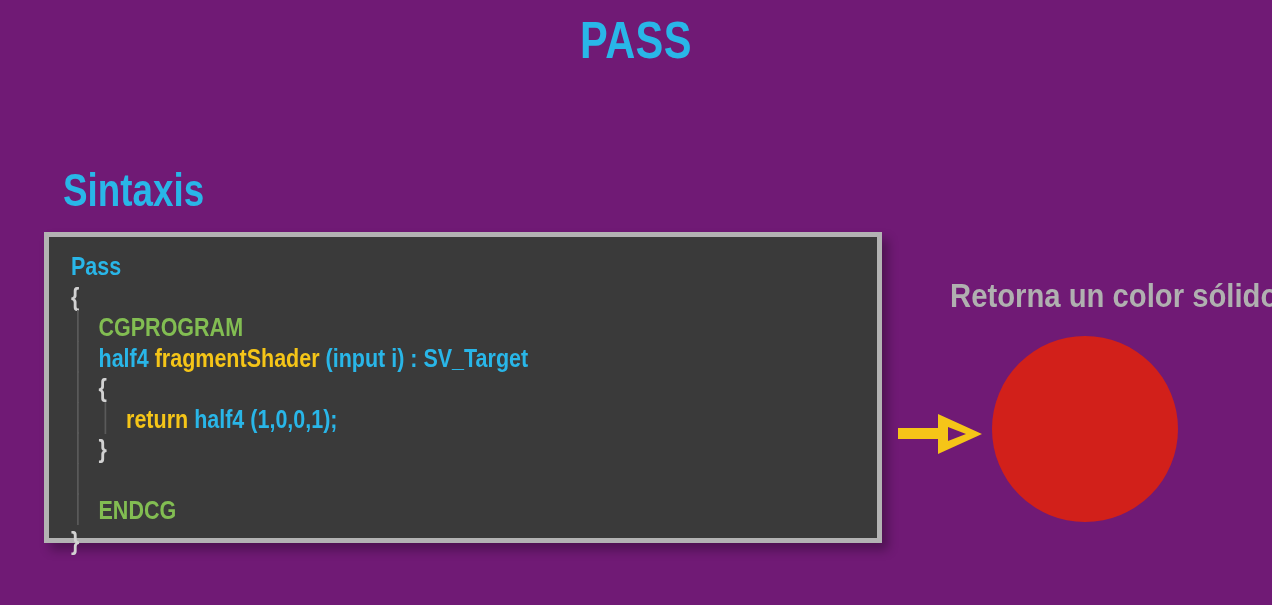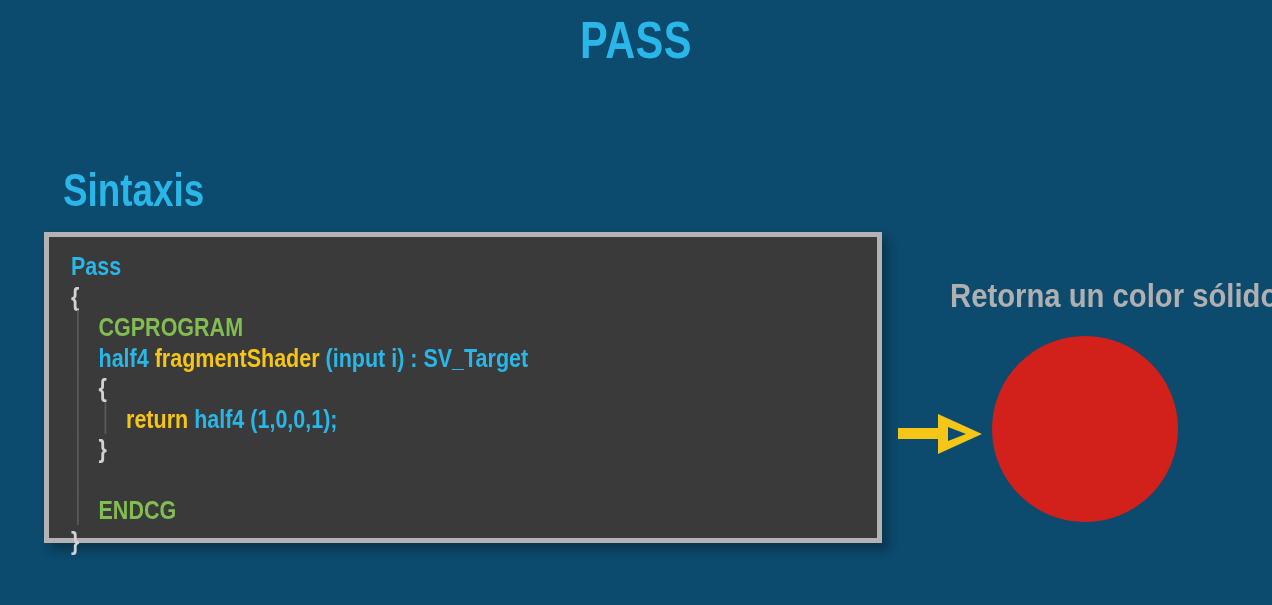--- a/index.html
+++ b/index.html
@@ -149,21 +149,21 @@
     top: 336px;
     width: 186px;
     height: 186px;
     border-radius: 50%;
     background: #d2201a;
   }
 </style>
 </head>
 <body>
 
-<div id="slide" style="background: #0c4a6e;">
+<div id="slide" style="background: #701a75;">
 
   <div id="slide-title" style="color: rgb(41, 182, 232);">PASS</div>
 
   <div id="section-heading" style="color: rgb(41, 182, 232);">Sintaxis</div>
 
   <div id="code-panel" style="border-color: rgb(179, 179, 179); background: rgb(58, 58, 58);">
     <div id="code-listing"><div class="code-line"><span class="tok-key">Pass</span></div><div class="code-line"><span class="tok-brace">{</span></div><div class="code-line ind1"><span class="guide g1"></span><span class="tok-pre">CGPROGRAM</span></div><div class="code-line ind1"><span class="guide g1"></span><span class="tok-type">half4 </span><span class="tok-func">fragmentShader </span><span class="tok-params">(input i) : SV_Target</span></div><div class="code-line ind1"><span class="guide g1"></span><span class="tok-brace">{</span></div><div class="code-line ind2"><span class="guide g1"></span><span class="guide g2"></span><span class="tok-ret">return </span><span class="tok-num">half4 (1,0,0,1);</span></div><div class="code-line ind1"><span class="guide g1"></span><span class="tok-brace">}</span></div><div class="code-line ind1"><span class="guide g1"></span><span class="tok-brace"></span></div><div class="code-line ind1"><span class="guide g1"></span><span class="tok-pre">ENDCG</span></div><div class="code-line"><span class="tok-brace">}</span></div></div>
   </div>
 
   <div id="result-caption" style="color: rgb(176, 176, 176);">Retorna un color sólido</div>

